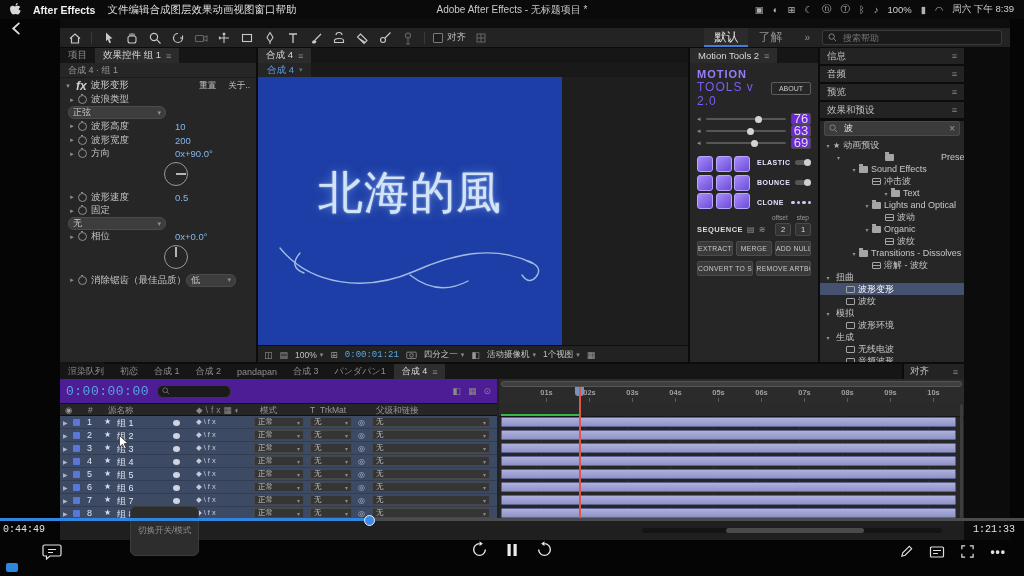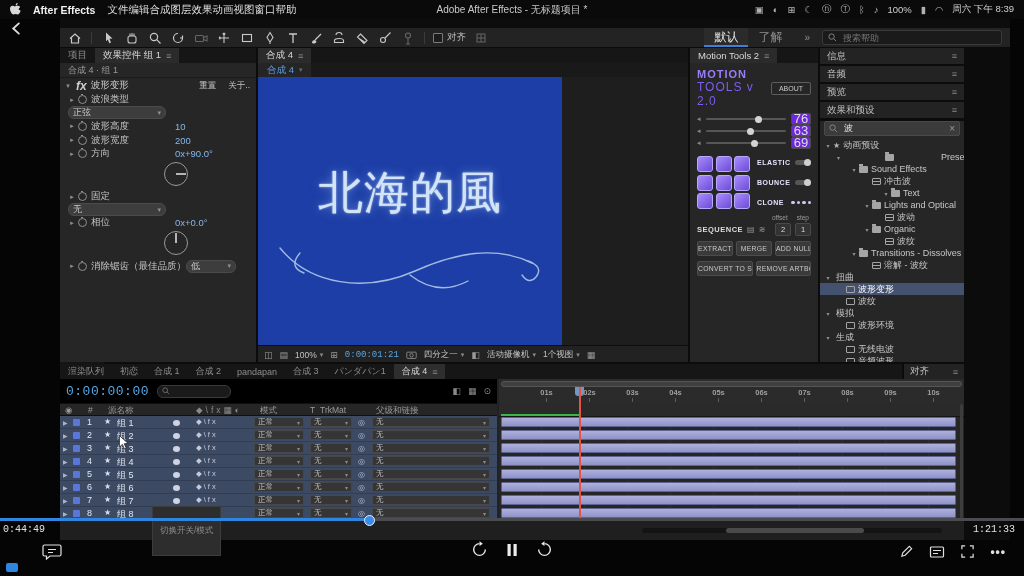--- a/index.html
+++ b/index.html
@@ -147,21 +147,21 @@
 
   
   .timeline{position:absolute;top:345px;left:0;width:904px;height:176px;background:#222;}
   .tl-tabs{height:15px;background:#161616;display:flex;position:relative;}
   .tl-tab{padding:0 8px;display:flex;align-items:center;gap:5px;font-size:9px;color:#8e8e8e;white-space:nowrap;}
   .tl-tab.active{background:#2e2e2e;color:#dadada;}
   .tl-tab .hamb{display:none;}
   .tl-tab.active .hamb{display:inline;}
   .tl-align{position:absolute;right:0;top:0;width:62px;height:15px;background:#232323;border-left:2px solid #0b0b0b;
             display:flex;align-items:center;justify-content:space-between;padding:0 6px;box-sizing:border-box;font-size:9.5px;color:#c0c0c0;}
-  .tl-info{position:absolute;top:15px;left:0;width:437px;height:24px;background:#000000;display:flex;align-items:center;gap:8px;padding:0 6px;box-sizing:border-box;}
+  .tl-info{position:absolute;top:15px;left:0;width:437px;height:24px;background:#4c1d95;display:flex;align-items:center;gap:8px;padding:0 6px;box-sizing:border-box;}
   .tl-tc{font-size:13px;color:#58a6e0;font-family:"Liberation Mono","DejaVu Sans Mono",monospace;letter-spacing:.5px;}
   .tl-search{width:64px;height:11px;background:#1a1a1a;border:1px solid #3a3a3a;border-radius:6px;display:flex;align-items:center;gap:3px;padding:0 4px;}
   .tl-minis{margin-left:auto;display:flex;gap:7px;color:#8a8a8a;font-size:9px;}
   .tl-cols{position:absolute;top:39px;left:0;width:437px;height:13px;background:#262626;
            border-top:1px solid #101010;border-bottom:1px solid #101010;box-sizing:border-box;font-size:8.5px;color:#9a9a9a;}
   .tl-cols span{position:absolute;top:1px;}
   .tl-rows{position:absolute;top:52px;left:0;width:437px;height:104px;background:#282828;}
   .tl-row{height:13px;background:#3d4a63;border-bottom:1px solid #323d53;box-sizing:border-box;position:relative;font-size:9px;color:#e3e7f0;}
   .tl-row span{position:absolute;top:1px;}
   .c-twirl{left:3px;color:#aab3c6;font-size:6px;top:3px!important;}
@@ -190,21 +190,21 @@
   .bars{position:absolute;top:37px;left:0;right:0;bottom:0;
         background:repeating-linear-gradient(90deg,transparent 0 42px,rgba(255,255,255,.04) 42px 43px);}
   .bar-row{height:13px;position:relative;}
   .bar{position:absolute;left:2px;right:8px;top:1px;height:10px;background:linear-gradient(#aeb1dd,#8f92c6);
        border:1px solid #5f6390;border-radius:1px;box-sizing:border-box;}
   .cti{position:absolute;top:8px;bottom:0;left:80px;width:1.5px;background:#e05545;z-index:3;}
   .cti-head{position:absolute;top:8px;left:76px;width:9px;height:9px;background:#7f9fd0;border-radius:0 0 3px 3px;z-index:3;opacity:.9;}
   .tl-vscroll{position:absolute;right:1px;top:40px;width:3px;height:114px;background:#3d3d3d;border-radius:2px;}
   .tl-bottom{position:absolute;bottom:0;left:0;width:904px;height:20px;background:#1f1f1f;border-top:1px solid #101010;
              display:flex;align-items:center;padding:0 8px;box-sizing:border-box;}
-  .hintbtn{margin-left:84px;font-size:8.5px;color:#8f8f8f;background:#2d2d2d;border:1px solid #3c3c3c;border-radius:0;padding:18px 7px;}
+  .hintbtn{margin-left:62px;font-size:8.5px;color:#8f8f8f;background:#2d2d2d;border:1px solid #3c3c3c;border-radius:6px;padding:18px 7px;}
   .hscroll{margin-left:auto;margin-right:14px;width:300px;height:5px;background:#141414;border-radius:3px;position:relative;}
   .hscroll i{position:absolute;left:28%;width:46%;height:100%;background:#4a4a4a;border-radius:3px;display:block;}
 
   
   .pl-back{position:absolute;left:10px;top:22px;z-index:30;}
   .pl-seek{position:absolute;left:0;top:516px;width:1024px;height:10px;z-index:25;}
   .pl-track{position:absolute;left:0;top:2px;width:100%;height:3px;background:#4a4c50;}
   .pl-played{position:absolute;left:0;top:2px;height:3px;background:#2f86e0;}
   .pl-knob{position:absolute;top:-1.5px;width:9px;height:9px;border-radius:50%;background:#3b8ce8;border:1.5px solid #e9f2fd;box-sizing:content-box;}
   .pl-time{position:absolute;top:524px;font-size:10px;color:#e2e2e2;z-index:25;font-family:"Liberation Mono","DejaVu Sans Mono",monospace;}
@@ -432,20 +432,29 @@
             <span class="twirl">▸</span>
             <span class="sw"></span>
             <span class="plabel">方向</span>
             <span class="pvalue">
                 <b>0x+90.0°</b>
               </span>
             <span class="dialwrap">
                 <span class="needle"></span>
               </span>
           </div>
+            <div class="ecp-row num">
+            <span class="twirl">▸</span>
+            <span class="sw"></span>
+            <span class="plabel">波形速度</span>
+            <span class="pvalue">
+                <b>0.5</b>
+              </span>
+
+          </div>
             <div class="ecp-row dd">
             <span class="twirl">▸</span>
             <span class="sw"></span>
             <span class="plabel">固定</span>
             <span class="pvalue">
                 <b>无</b>
                 <i class="dda">▾</i>
               </span>
 
           </div>

